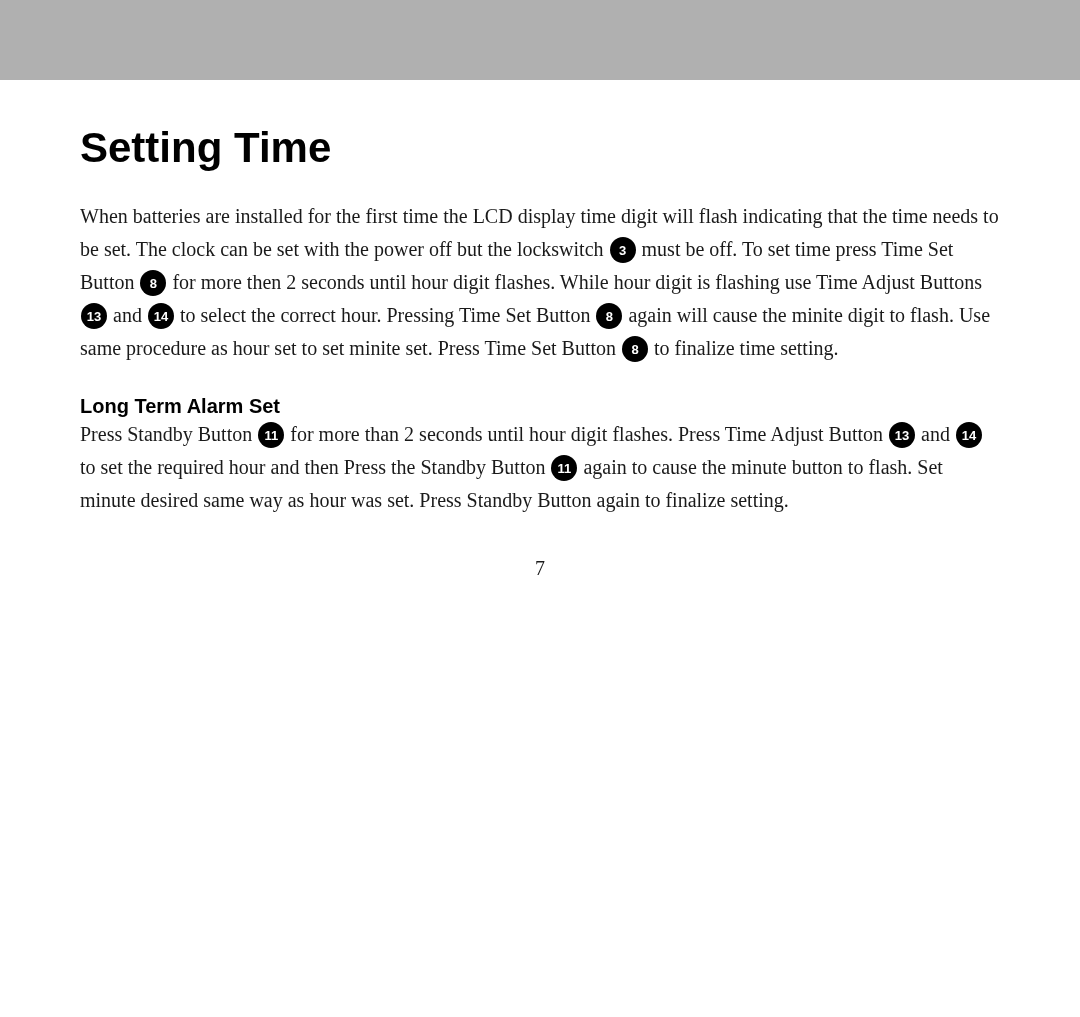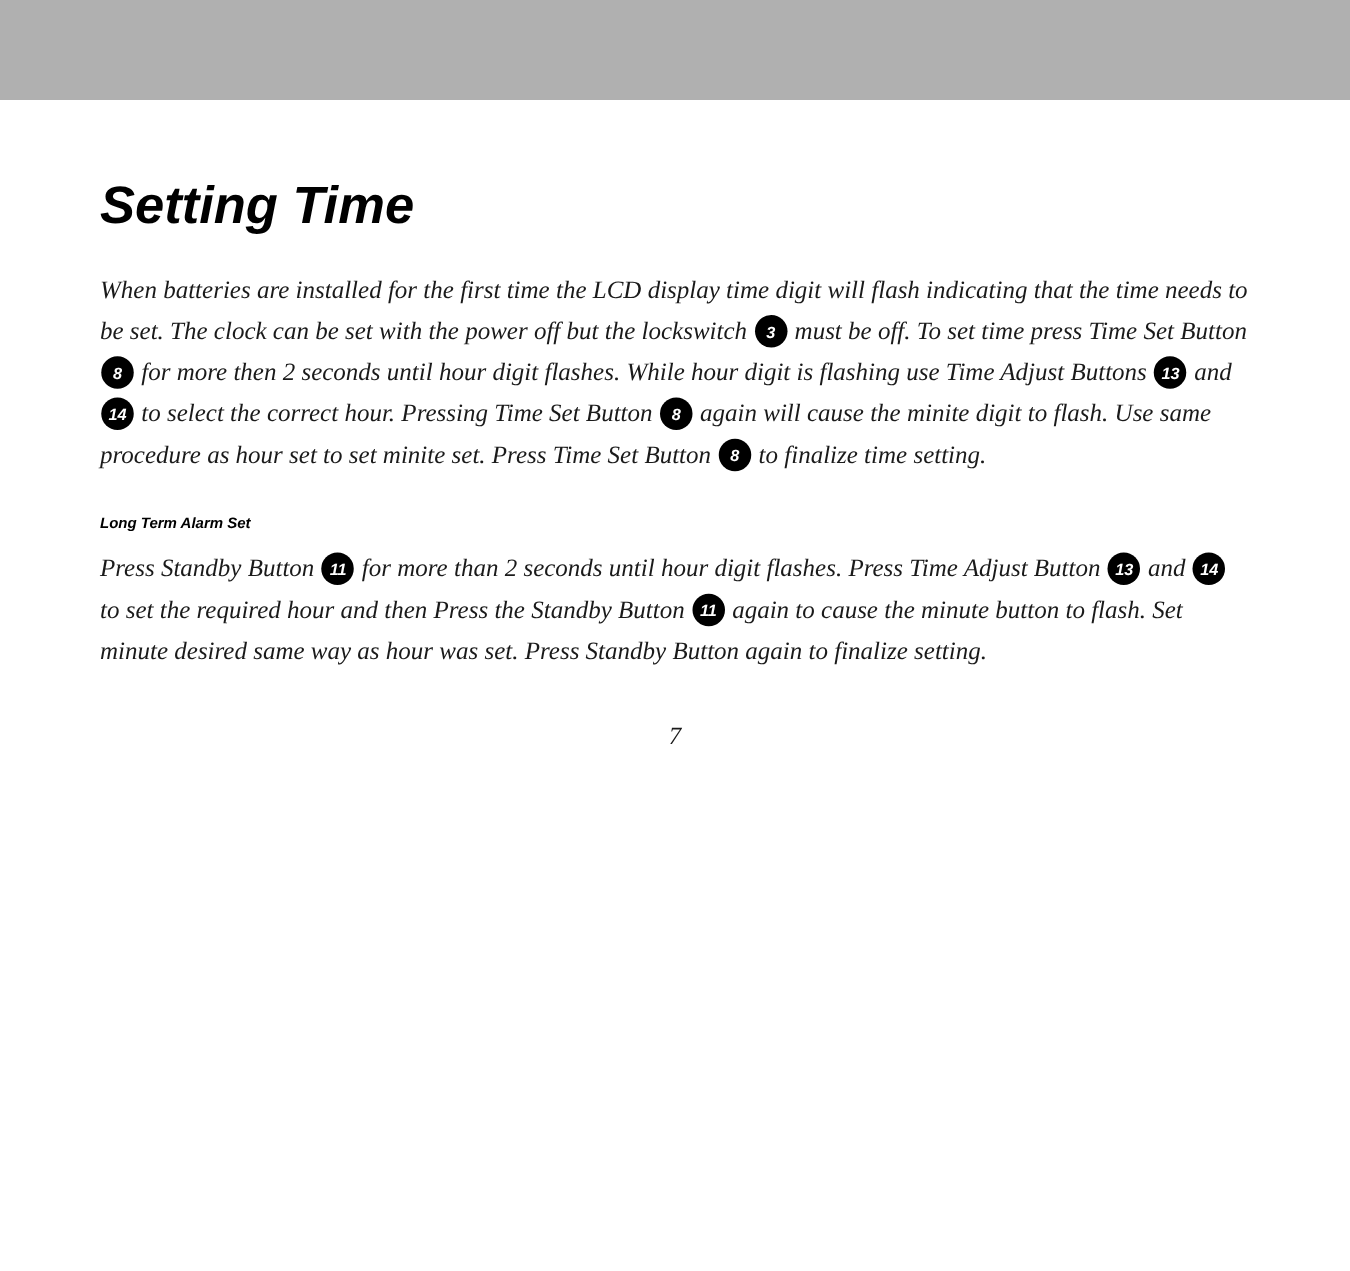--- a/index.html
+++ b/index.html
@@ -16,45 +16,44 @@
       overflow: hidden;
     }
 
     .top-banner {
       width: 100%;
       height: 80px;
       background: #b0b0b0;
     }
 
     .content {
-      padding: 60px 80px 40px 80px;
-      font-style: italic;
+      padding: 44px 80px 40px 80px;
     }
 
     .page-title {
       font-size: 42px;
       font-weight: 900;
       color: #000000;
       margin-bottom: 28px;
       font-family: Arial, Helvetica, sans-serif;
     }
 
     .body-text {
       font-size: 20px;
       line-height: 1.65;
       color: #1a1a1a;
       margin-bottom: 20px;
       font-family: Georgia, 'Times New Roman', serif;
     }
 
     .section-heading {
-      font-size: 12px;
+      font-size: 20px;
       font-weight: 700;
       color: #000000;
-      margin-bottom: 14px;
+      margin-bottom: 0;
       font-family: Arial, Helvetica, sans-serif;
     }
 
     .circle-badge {
       display: inline-flex;
       align-items: center;
       justify-content: center;
       width: 26px;
       height: 26px;
       background: #000000;

